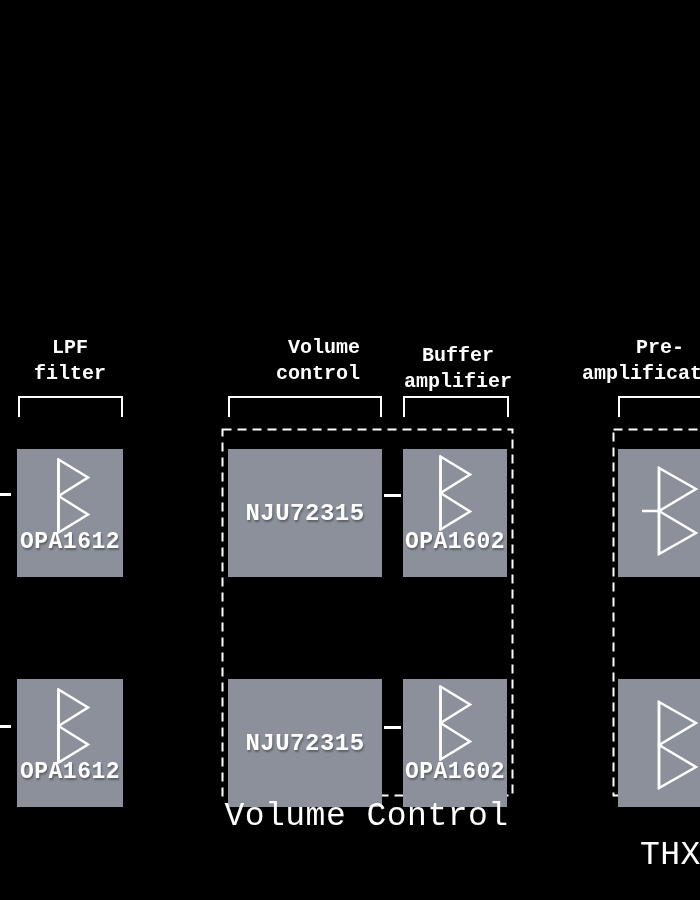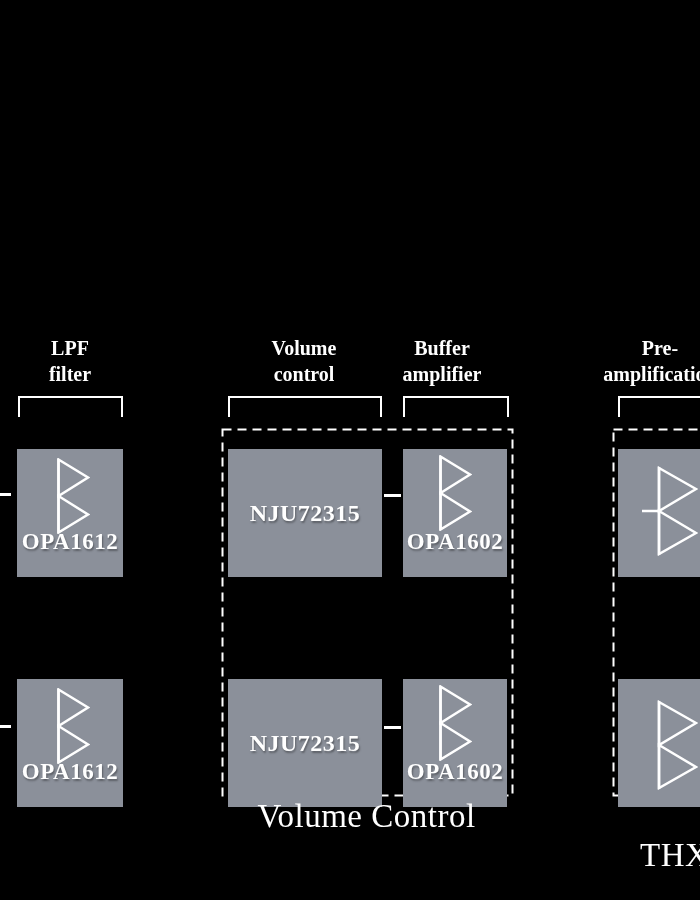--- a/index.html
+++ b/index.html
@@ -1,21 +1,21 @@
 <!DOCTYPE html>
 <html style="--background: #000000; --block-fill: #8b909a; --line: #ffffff; --text: #ffffff;"><head>
 <meta charset="utf-8">
 <style>
   * { margin:0; padding:0; box-sizing:border-box; }
   html,body { background:#000; }
   .stage {
     position:relative; width:700px; height:900px;
     background: var(--background, #000000);
     overflow:hidden;
-    font-family:Liberation Serif, serif;
+    font-family:Liberation Mono, monospace;
     color: var(--text, #ffffff);
   }
   .hdr {
     position:absolute; top:335px; text-align:center;
     font-size:20px; font-weight:bold; line-height:26px; color:var(--text,#fff);
     white-space:nowrap;
   }
   .bracket {
     position:absolute; top:396px; height:21px;
     border:2px solid var(--line,#fff); border-bottom:none;
@@ -44,25 +44,25 @@
 </style>
 </head>
 <body>
 
 <div class="stage">
 
   <div class="hdr" style="left:0; width:140px;">
     <span>LPF</span><br>
     <span>filter</span>
   </div>
-  <div class="hdr" style="left:234px; width:140px;">
+  <div class="hdr" style="left:220px; width:140px;text-align:right;">
     <span>Volume</span><br>
     <span>control</span>
   </div>
-  <div class="hdr" style="left:372px; width:140px;">
+  <div class="hdr" style="left:388px; width:140px;margin-top:8px;">
     <span>Buffer</span><br>
     <span>amplifier</span>
   </div>
   <div class="hdr" style="left:550px; width:220px;">
     <span>Pre-</span><br>
     <span>amplification</span>
   </div>
 
   <div class="bracket" style="left:18px;  width:105px;"></div>
   <div class="bracket" style="left:228px; width:154px;"></div>

